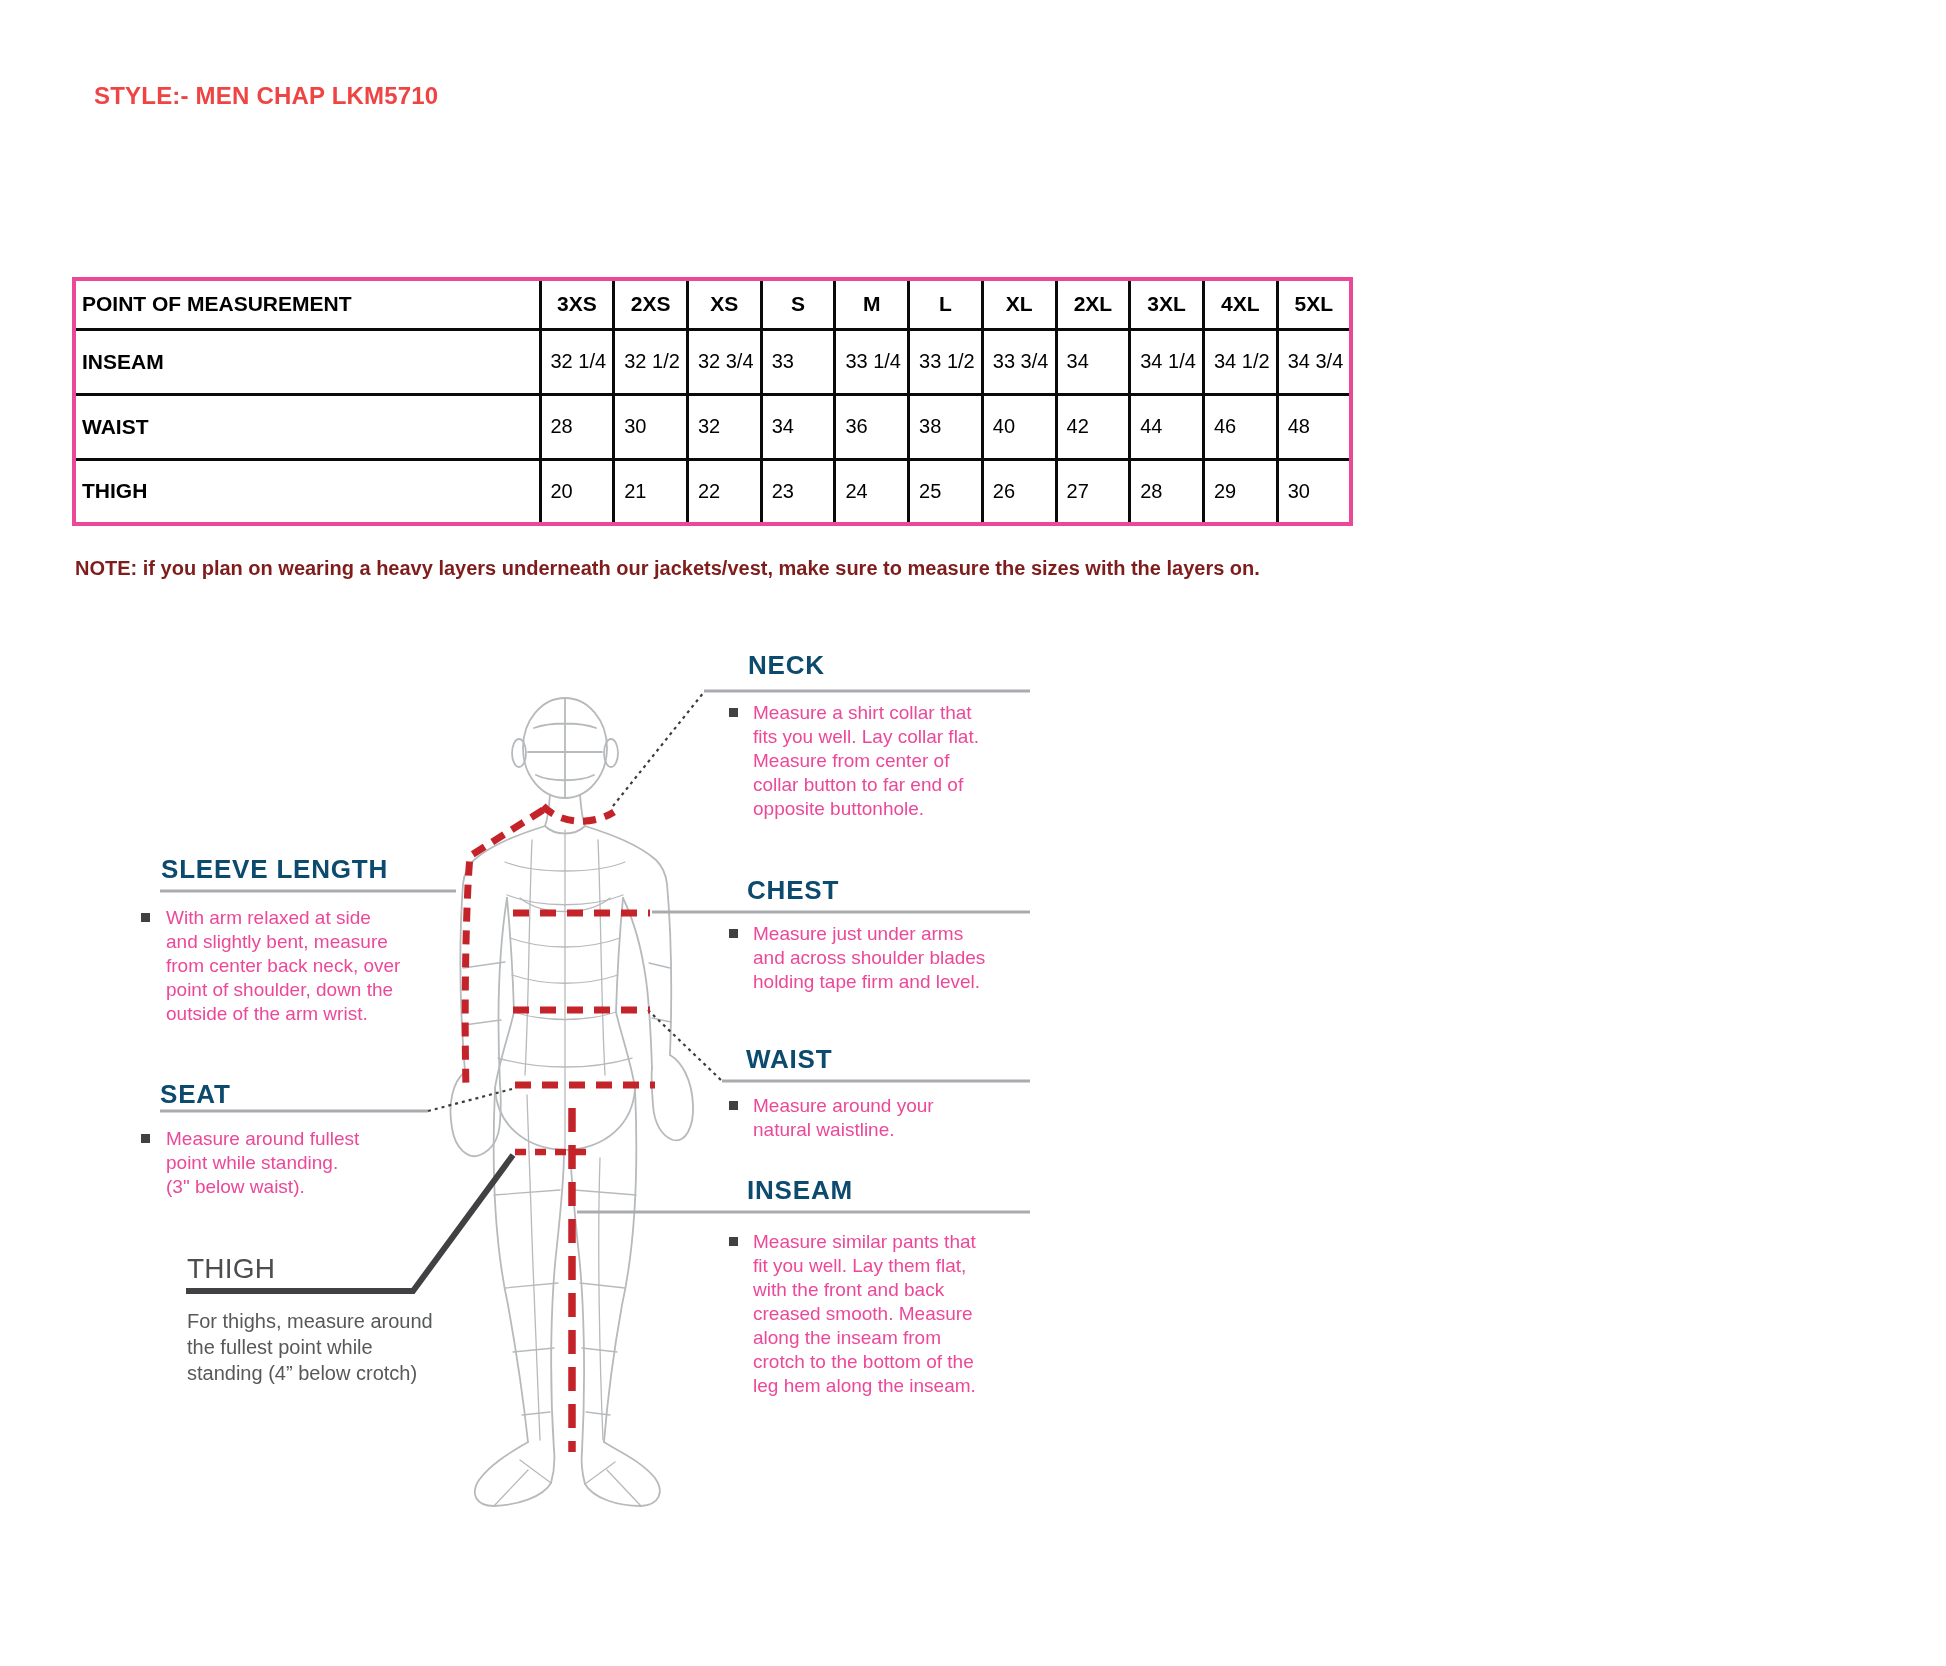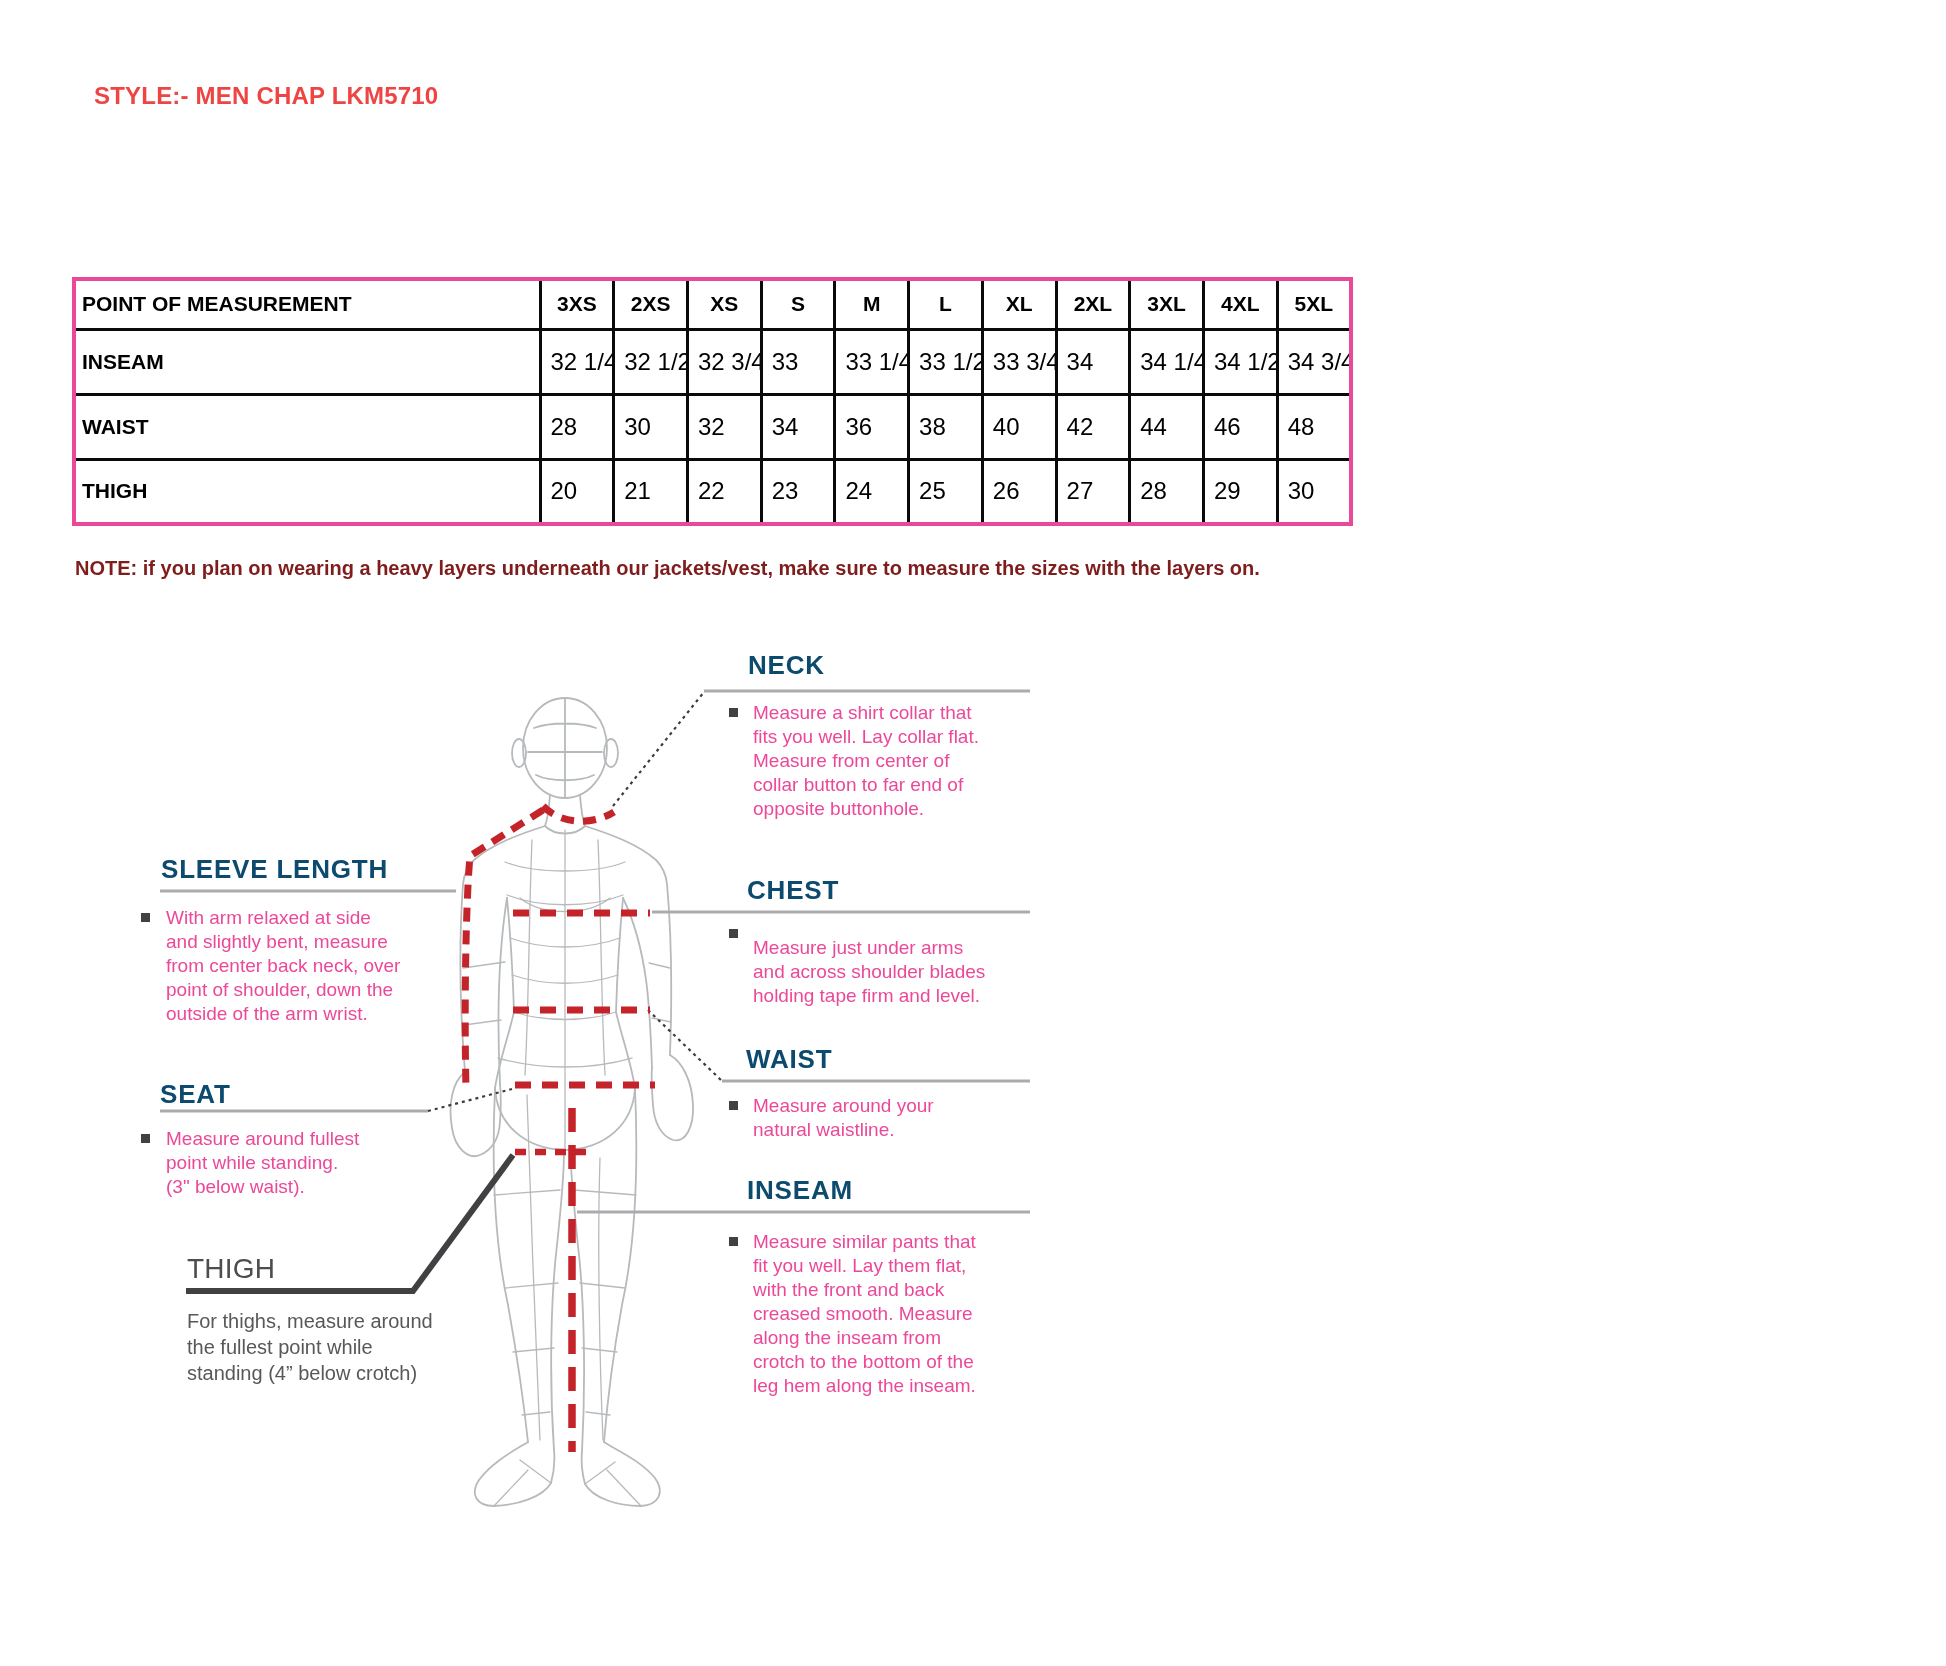--- a/index.html
+++ b/index.html
@@ -19,21 +19,21 @@
   }
   .size-table th,.size-table td{
     border:3px solid #0a0a0a;vertical-align:middle;background:#fff;
     overflow:hidden;white-space:nowrap;
   }
   .size-table thead tr{height:50px;}
   .size-table tbody tr{height:65px;}
   .size-table th{font-size:21px;font-weight:700;text-align:center;}
   .size-table th.pom{text-align:left;padding-left:6px;}
   .size-table td.rowlbl{font-size:21px;font-weight:700;text-align:left;padding-left:6px;}
-  .size-table td.val{font-size:24px;font-weight:400;text-align:left;padding-left:9px;}
+  .size-table td.val{font-size:20px;font-weight:400;text-align:left;padding-left:9px;}
 
   
   .dg-h{font-size:26px;font-weight:700;color:#0c4a6e;letter-spacing:.8px;}
   .dg-h.light{font-weight:400;font-size:28px;color:#4c4d4f;letter-spacing:.2px;}
   .dg-p{font-size:19px;line-height:24px;color:#ec4899;white-space:pre-line;}
   .dg-p.soft{font-size:20px;line-height:26px;color:#57585a;}
   .sq-bullet{width:9px;height:9px;background:#414043;}
 </style>
 </head>
 <body>
@@ -221,21 +221,21 @@
 <div class="abs dg-h" style="left:748px;top:650px;">NECK</div>
 <div class="abs sq-bullet" style="left:729px;top:708px;"></div>
 <div class="abs dg-p" style="left:753px;top:701px;width:310px;">Measure a shirt collar that
 fits you well. Lay collar flat.
 Measure from center of
 collar button to far end of
 opposite buttonhole.</div>
 
 <div class="abs dg-h" style="left:747px;top:875px;">CHEST</div>
 <div class="abs sq-bullet" style="left:729px;top:929px;"></div>
-<div class="abs dg-p" style="left:753px;top:922px;width:315px;margin-top:14px;">Measure just under arms
+<div class="abs dg-p" style="left:753px;top:922px;width:315px;">Measure just under arms
 and across shoulder blades
 holding tape firm and level.</div>
 
 <div class="abs dg-h" style="left:746px;top:1044px;">WAIST</div>
 <div class="abs sq-bullet" style="left:729px;top:1101px;"></div>
 <div class="abs dg-p" style="left:753px;top:1094px;width:290px;">Measure around your
 natural waistline.</div>
 
 <div class="abs dg-h" style="left:747px;top:1175px;">INSEAM</div>
 <div class="abs sq-bullet" style="left:729px;top:1237px;"></div>

